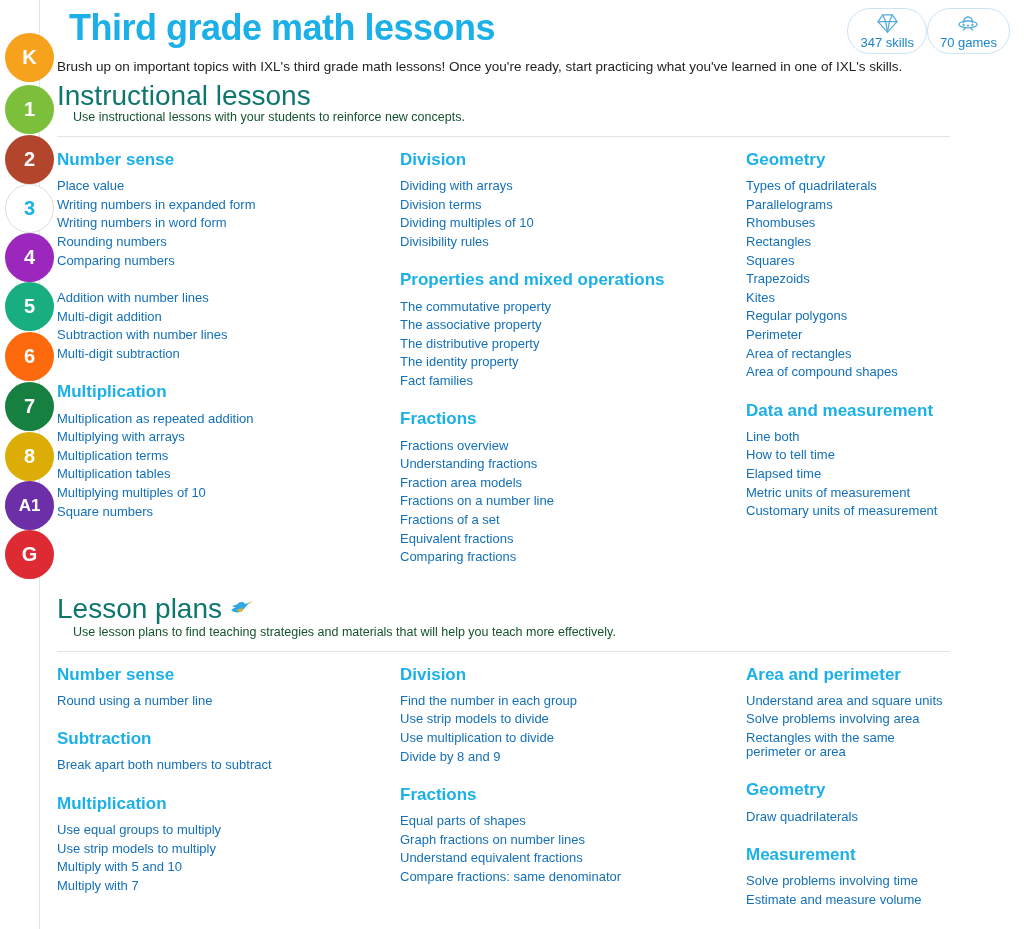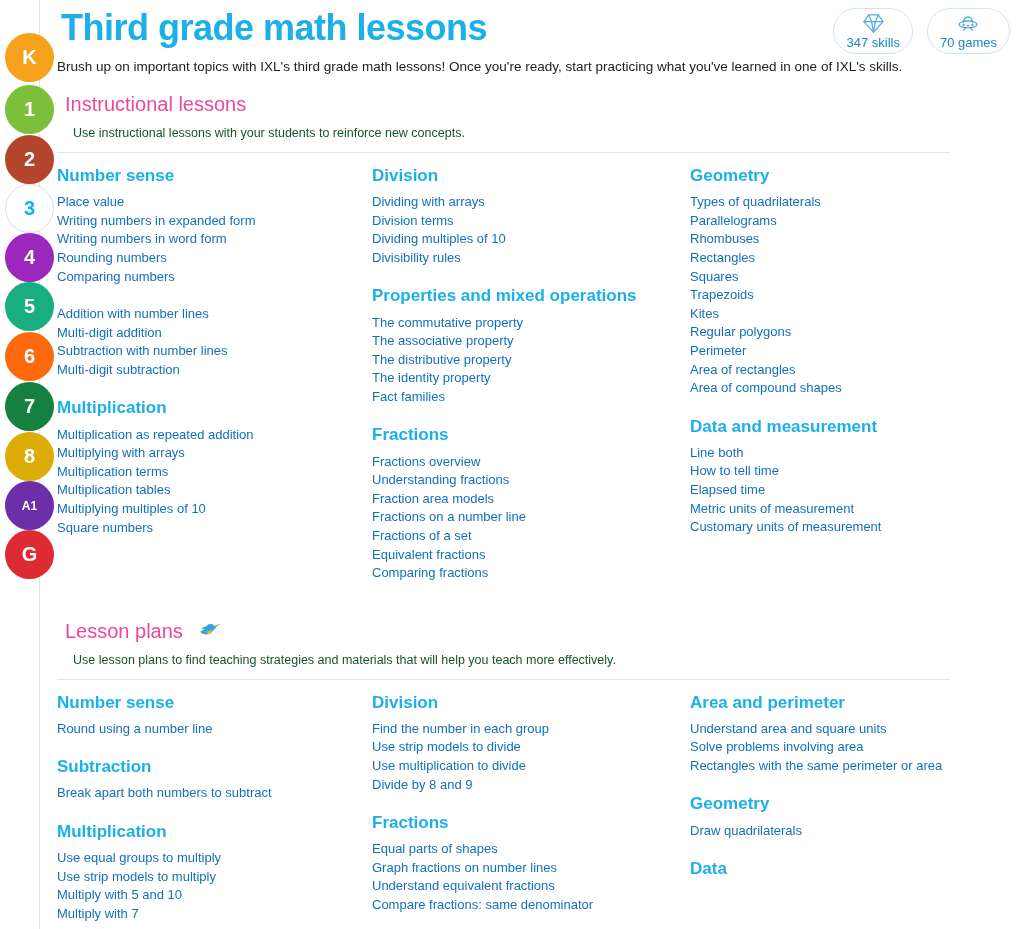--- a/index.html
+++ b/index.html
@@ -13,48 +13,48 @@
   .rail{
     position:absolute;left:0;top:0;width:39px;height:929px;
     border-right:1px solid #e3e3e3;background:#fff;z-index:4;
   }
   .badge{
     position:absolute;left:5px;width:49px;height:49px;border-radius:50%;
     display:flex;align-items:center;justify-content:center;
     color:#fff;font-size:20px;font-weight:700;cursor:pointer;z-index:5;
     box-sizing:border-box;user-select:none;
   }
-  .badge.two-char{font-size:12px;}
+  .badge.two-char{font-size:17px;}
   .badge.selected{
     background:#fff;border:1px solid #dcdcdc;color:#1cb0e8;z-index:6;
     font-weight:600;
   }
   
   .main{position:relative;margin-left:40px;padding:6px 74px 0 17px;}
   h1.page-title{
-    margin:2px 4px 0;font-size:36px;line-height:40px;font-weight:700;
+    margin:2px 12px 0;font-size:36px;line-height:40px;font-weight:700;
     color:#1cb0e8;letter-spacing:-0.5px;
   }
   .page-desc{margin:11px 0 8px;font-size:13.5px;line-height:16px;color:#222;}
-  .stats{position:absolute;top:8px;right:14px;display:flex;gap:14px;z-index:8;}
+  .stats{position:absolute;top:8px;right:14px;display:flex;gap:0;z-index:8;}
   .pill{
     min-width:77px;height:46px;box-sizing:border-box;padding:0 12px;
     border:1px solid #cbe4f6;border-radius:24px;background:#fff;
     display:flex;flex-direction:column;align-items:center;justify-content:center;
     gap:1px;cursor:pointer;
   }
   .pill.selected{background:#e4f2fc;border-color:#e4f2fc;}
   .pill .label{font-size:13px;color:#1a86cb;white-space:nowrap;}
   .pill .icon{height:21px;display:flex;align-items:center;}
   
   .h2row{display:flex;align-items:center;gap:7px;margin-top:10px;}
-  h2.section-heading{margin:8px;font-size:20px;line-height:22px;font-weight:500;color:#ec4899;}
+  h2.section-heading{margin:0;font-size:28px;line-height:22px;font-weight:500;color:#0f766e;}
   .section-sub{margin:3px 16px 0;font-size:12.5px;line-height:15px;color:#14532d;}
   .divider{border:none;border-top:1px solid #e4e4e4;margin:11px 0 0;}
-  .cols{display:grid;grid-template-columns:315px 318px 1fr;padding-top:13px;align-items:start;}
+  .cols{display:grid;grid-template-columns:315px 318px 1fr;padding-top:13px;align-items:start;gap:28px;}
   .cat{margin-bottom:19px;}
   .cat h3{margin:0 0 7px;font-size:17px;line-height:20px;font-weight:700;color:#1cb0e8;cursor:pointer;width:fit-content;}
   .link{
     display:block;font-size:13px;line-height:14px;padding:2.3px 0;
     color:#1470b8;cursor:pointer;width:fit-content;text-decoration:none;
   }
   .bird{display:inline-flex;height:22px;}
 </style>
 </head>
 <body>
@@ -240,19 +240,24 @@
               <h3>Area and perimeter</h3>
               <a class="link">Understand area and square units</a>
               <a class="link">Solve problems involving area</a>
               <a class="link">Rectangles with the same perimeter or area</a>
             </div>
             <div class="cat">
               <h3>Geometry</h3>
               <a class="link">Draw quadrilaterals</a>
             </div>
             <div class="cat">
+              <h3>Measurement</h3>
+              <a class="link">Solve problems involving time</a>
+              <a class="link">Estimate and measure volume</a>
+            </div>
+            <div class="cat">
               <h3>Data</h3>
             </div>
           </div>
         </div>
       </section>
     </div>
 </div>
 
 </body></html>

